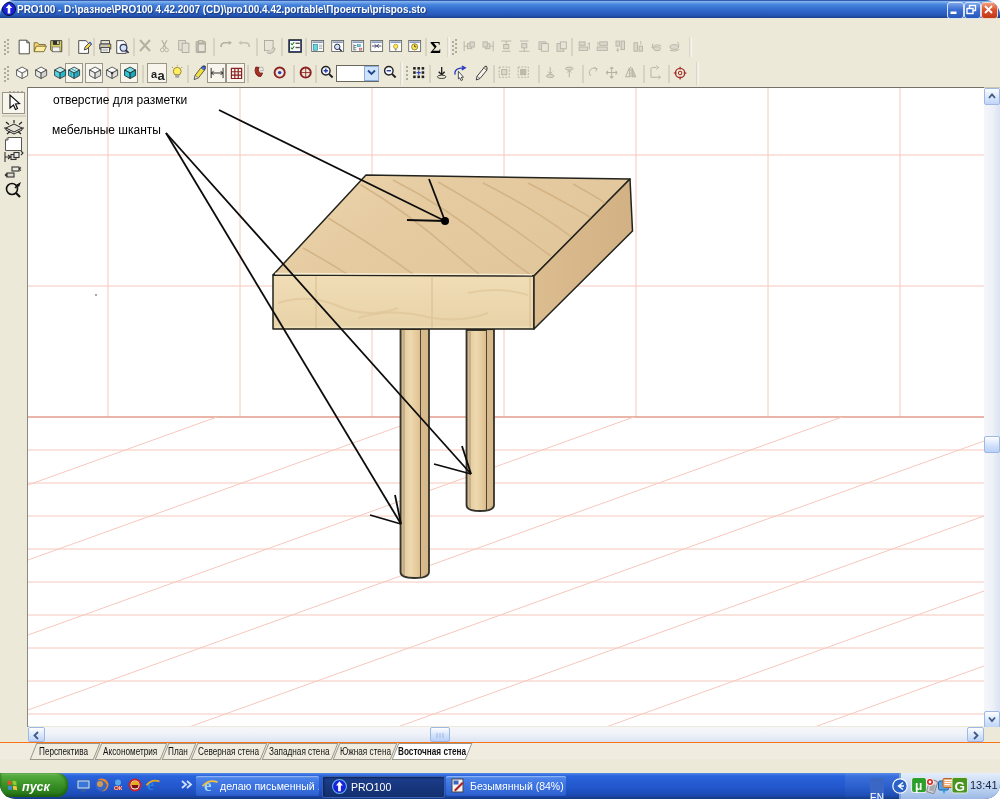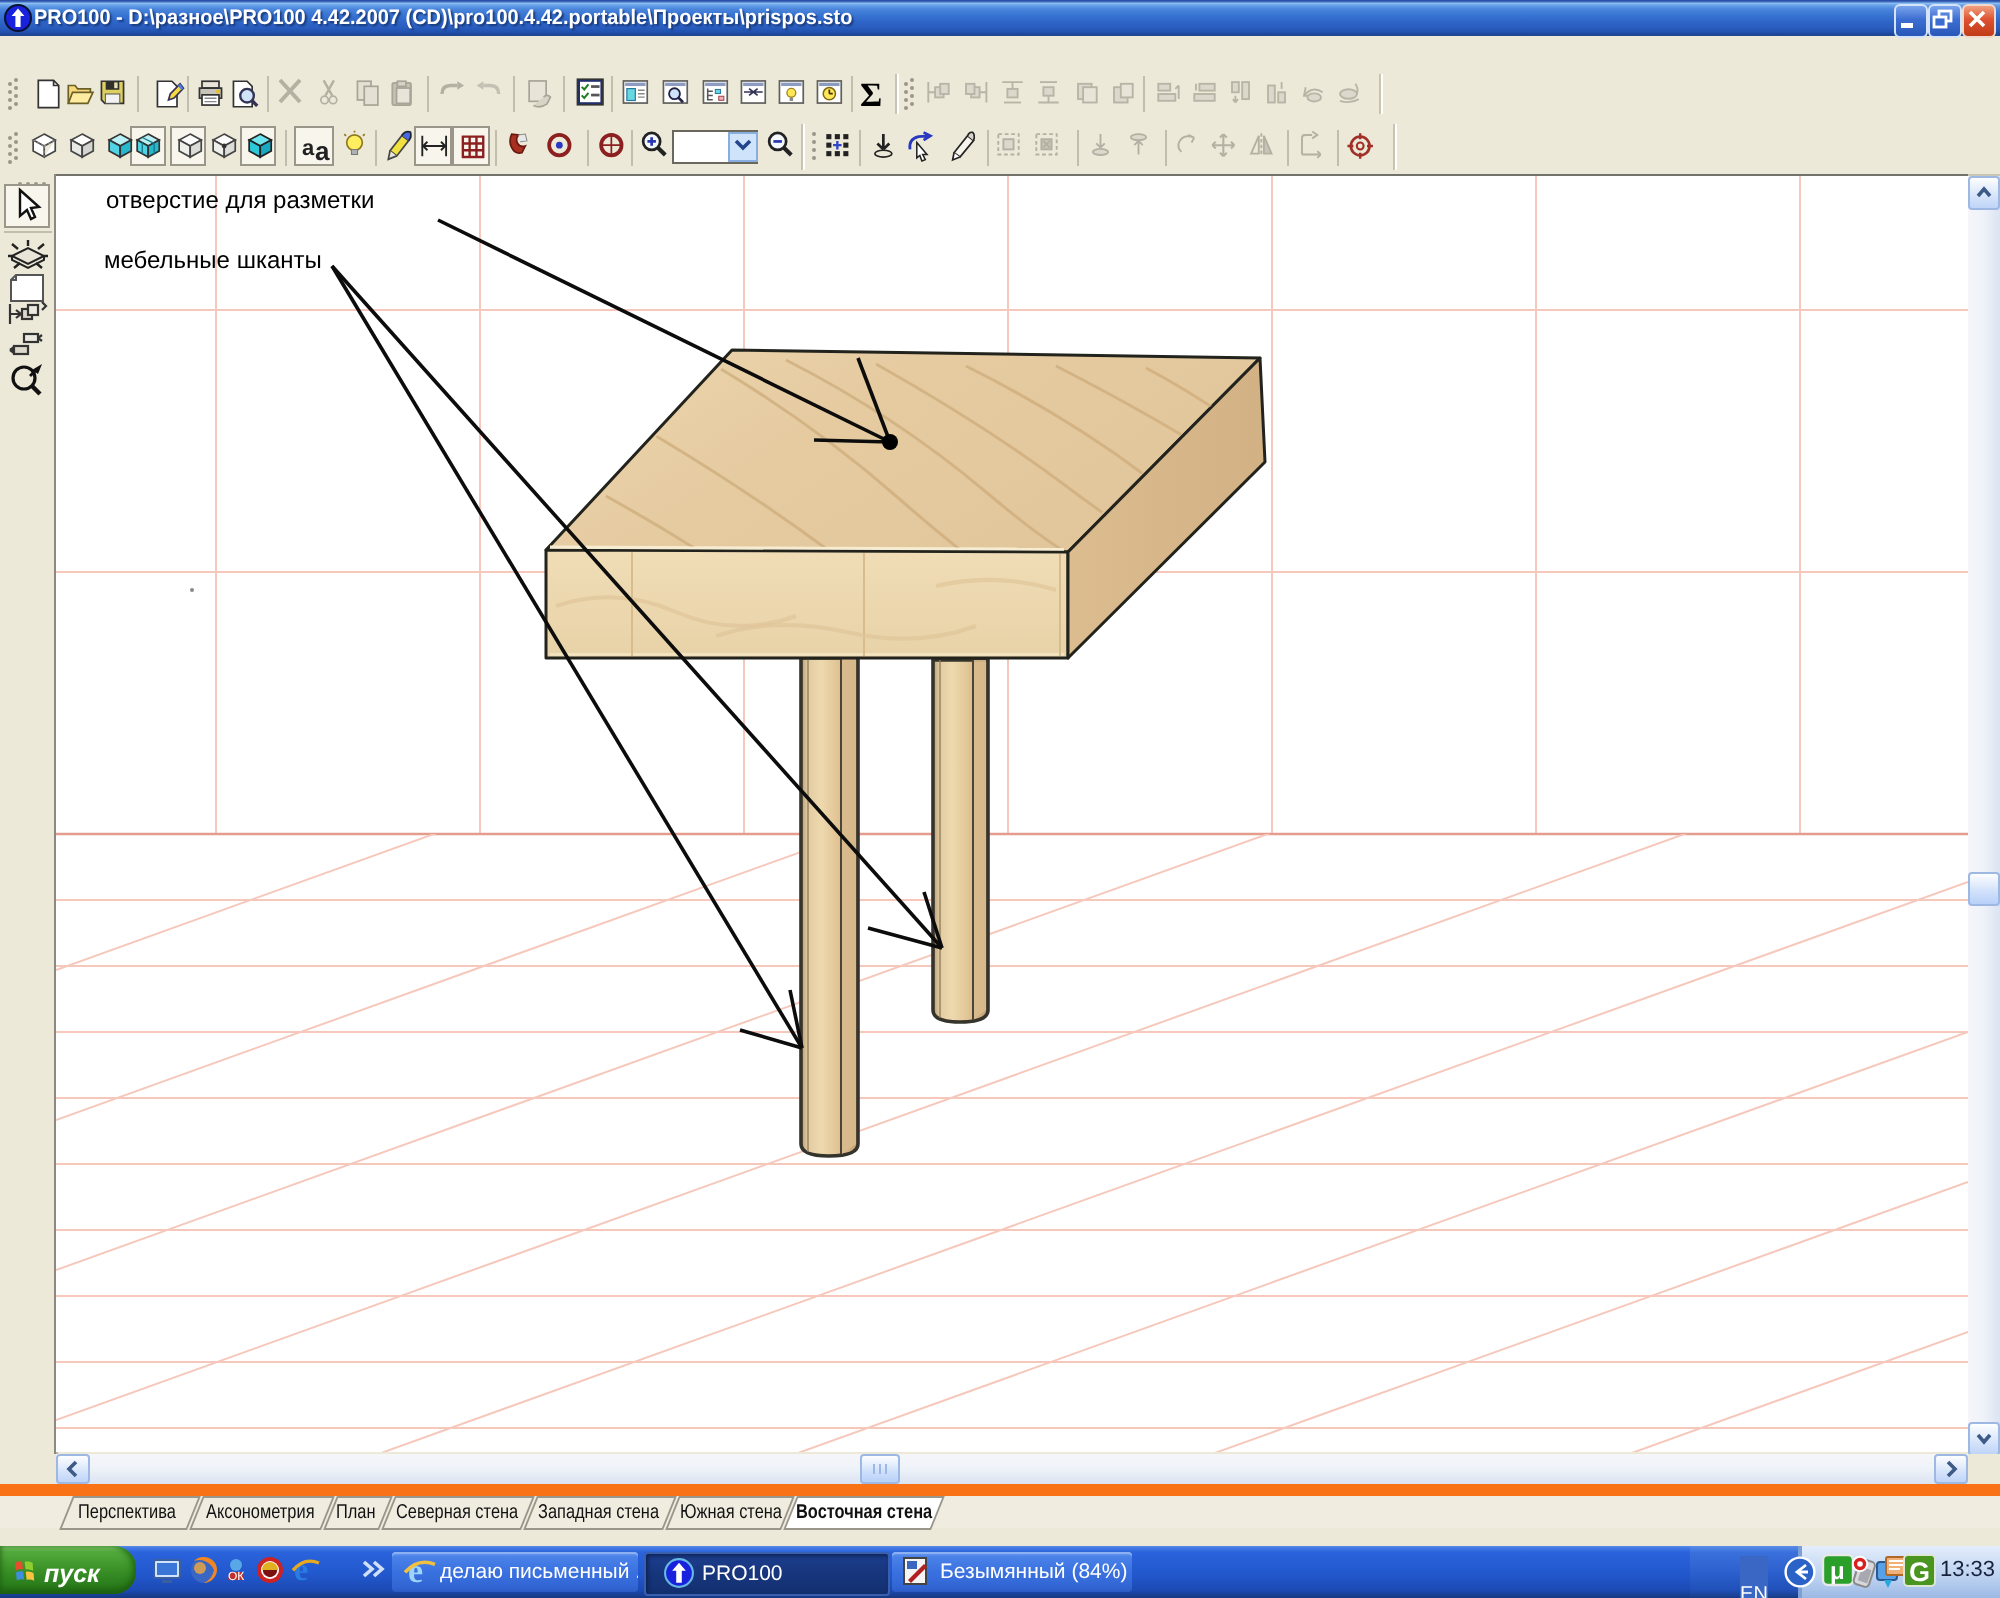--- a/index.html
+++ b/index.html
@@ -1,30 +1,30 @@
 <!DOCTYPE html>
 <html><head><meta charset="utf-8">
 <style>
 html,body{margin:0;padding:0;}
-#root{position:relative;width:1000px;height:799px;overflow:hidden;font-family:"Liberation Sans",sans-serif;background:#ece9d8;}
+#root{position:relative;width:1000px;height:799px;overflow:hidden;font-family:"Liberation Sans",sans-serif;background:#ece9d8;border-radius:15px;}
 .abs{position:absolute;}
 #titlebar{left:0;top:0;width:1000px;height:18px;background:linear-gradient(180deg,#28439b 0%,#3f6ec4 5%,#8ec0f0 9%,#6ba3ea 14%,#4a86dc 25%,#3a76d4 40%,#2e66c8 60%,#2a5ec0 75%,#2352b0 88%,#1c4391 97%,#2a4d9b 100%);}
 #titletext{left:17px;top:3px;font-size:10.5px;letter-spacing:-0.18px;transform:scaleX(0.95);transform-origin:0 50%;font-weight:bold;color:#fff;text-shadow:1px 1px 1px #1a3a7a;letter-spacing:0px;}
 #appicon{left:2px;top:2px;width:14px;height:14px;}
 .wbtn{top:2px;width:15px;height:15px;border-radius:3px;font-size:10px;color:#fff;}
 #menubar{left:0;top:18px;width:1000px;height:16px;background:#ece9d8;border-bottom:1px solid #e0dccc;font-size:10.5px;color:#000;}
 .mitem{position:absolute;top:2px;display:inline-block;transform:scaleX(0.78);transform-origin:0 50%;font-size:11px;}
 #tb1{left:0;top:34px;width:1000px;height:26px;background:#ece9d8;}
 #tb2{left:0;top:60px;width:1000px;height:27px;background:#ece9d8;border-bottom:1px solid #c8c5b2;}
 #leftstrip{left:0;top:87px;width:28px;height:655px;background:#ece9d8;border-right:1px solid #b8b5a4;}
 #canvas{left:28px;top:88px;width:956px;height:638px;background:#fff;}
 #vsb{left:984px;top:88px;width:16px;height:639px;background:linear-gradient(90deg,#f6f6fa,#eef2f8 50%,#dbe3f2);}
 #hsb{left:28px;top:727px;width:956px;height:15px;background:linear-gradient(180deg,#f6f6fa,#eef2f8 50%,#dbe3f2);}
 #corner{left:984px;top:727px;width:16px;height:15px;background:#ece9d8;}
-#tabrow{left:0;top:742px;width:1000px;height:16px;background:#f0ede0;border-top:6px solid #f97316;}
+#tabrow{left:0;top:742px;width:1000px;height:16px;background:#f0ede0;border-top:1px solid #f97316;}
 #statusbar{left:0;top:758px;width:1000px;height:15px;background:#ece9d8;border-top:1px solid #fff;font-size:11px;color:#222;}
 #taskbar{left:0;top:773px;width:1000px;height:26px;background:linear-gradient(180deg,#5a8ee8 0%,#4279e4 4%,#2a63dc 12%,#2257cc 55%,#1c4ab4 85%,#15387f 100%);}
 .sbarrow{position:absolute;background:linear-gradient(180deg,#fdfeff,#d6e4fb 60%,#c0d4f8);border:1px solid #9eb8e4;border-radius:2px;color:#3e5a86;}
 .tab{position:absolute;top:0px;height:15px;background:#f0ede0;border:1px solid #9a978a;transform:skewX(-22deg);}
 .tablbl{position:absolute;top:2.5px;font-size:10px;color:#111;white-space:nowrap;z-index:3;transform:scaleX(0.82);transform-origin:0 50%;}
 .tbtn{position:absolute;top:3px;height:20px;border-radius:2px;background:linear-gradient(180deg,#70a0f0 0%,#4a82e8 12%,#3a71e0 50%,#3265d4 88%,#2b5ac4 100%);box-shadow:inset 0 1px 0 #8cb2f4;color:#fff;font-size:10.5px;white-space:nowrap;overflow:hidden;}
 </style></head>
 <body>
 <div id="root">
   <div id="titlebar" class="abs"></div>
@@ -729,15 +729,15 @@
           </g>
         <g transform="translate(48,1)">
             <rect x="0.5" y="4" width="10" height="9" rx="1.5" fill="#58a0e8" stroke="#2a5890"></rect>
             <rect x="5" y="1.5" width="11" height="9" rx="1" fill="#f0b078" stroke="#b06828"></rect>
             <path d="M6.5 3.5 H14.5 M6.5 5.5 H14.5 M6.5 7.5 H12" stroke="#fff" stroke-width="1"></path>
             <path d="M4 13 L8 13 L6 17 Z" fill="#28a8e0"></path>
           </g>
         <rect x="62" y="1.5" width="15.5" height="15.5" rx="2" fill="#4a9420" stroke="#dce8d4" stroke-width="1"></rect>
           <text x="64.5" y="14.5" font-size="13.5" font-weight="bold" fill="#fff" font-family="Liberation Sans,sans-serif">G</text>
       </svg>
-      <span class="abs" style="left:69px;top:6px;color:#15203c;font-size:11px;">13:33</span>
+      <span class="abs" style="left:69px;top:6px;color:#15203c;font-size:11px;">13:41</span>
     </div>
   </div>
 </div>
 </body></html>

